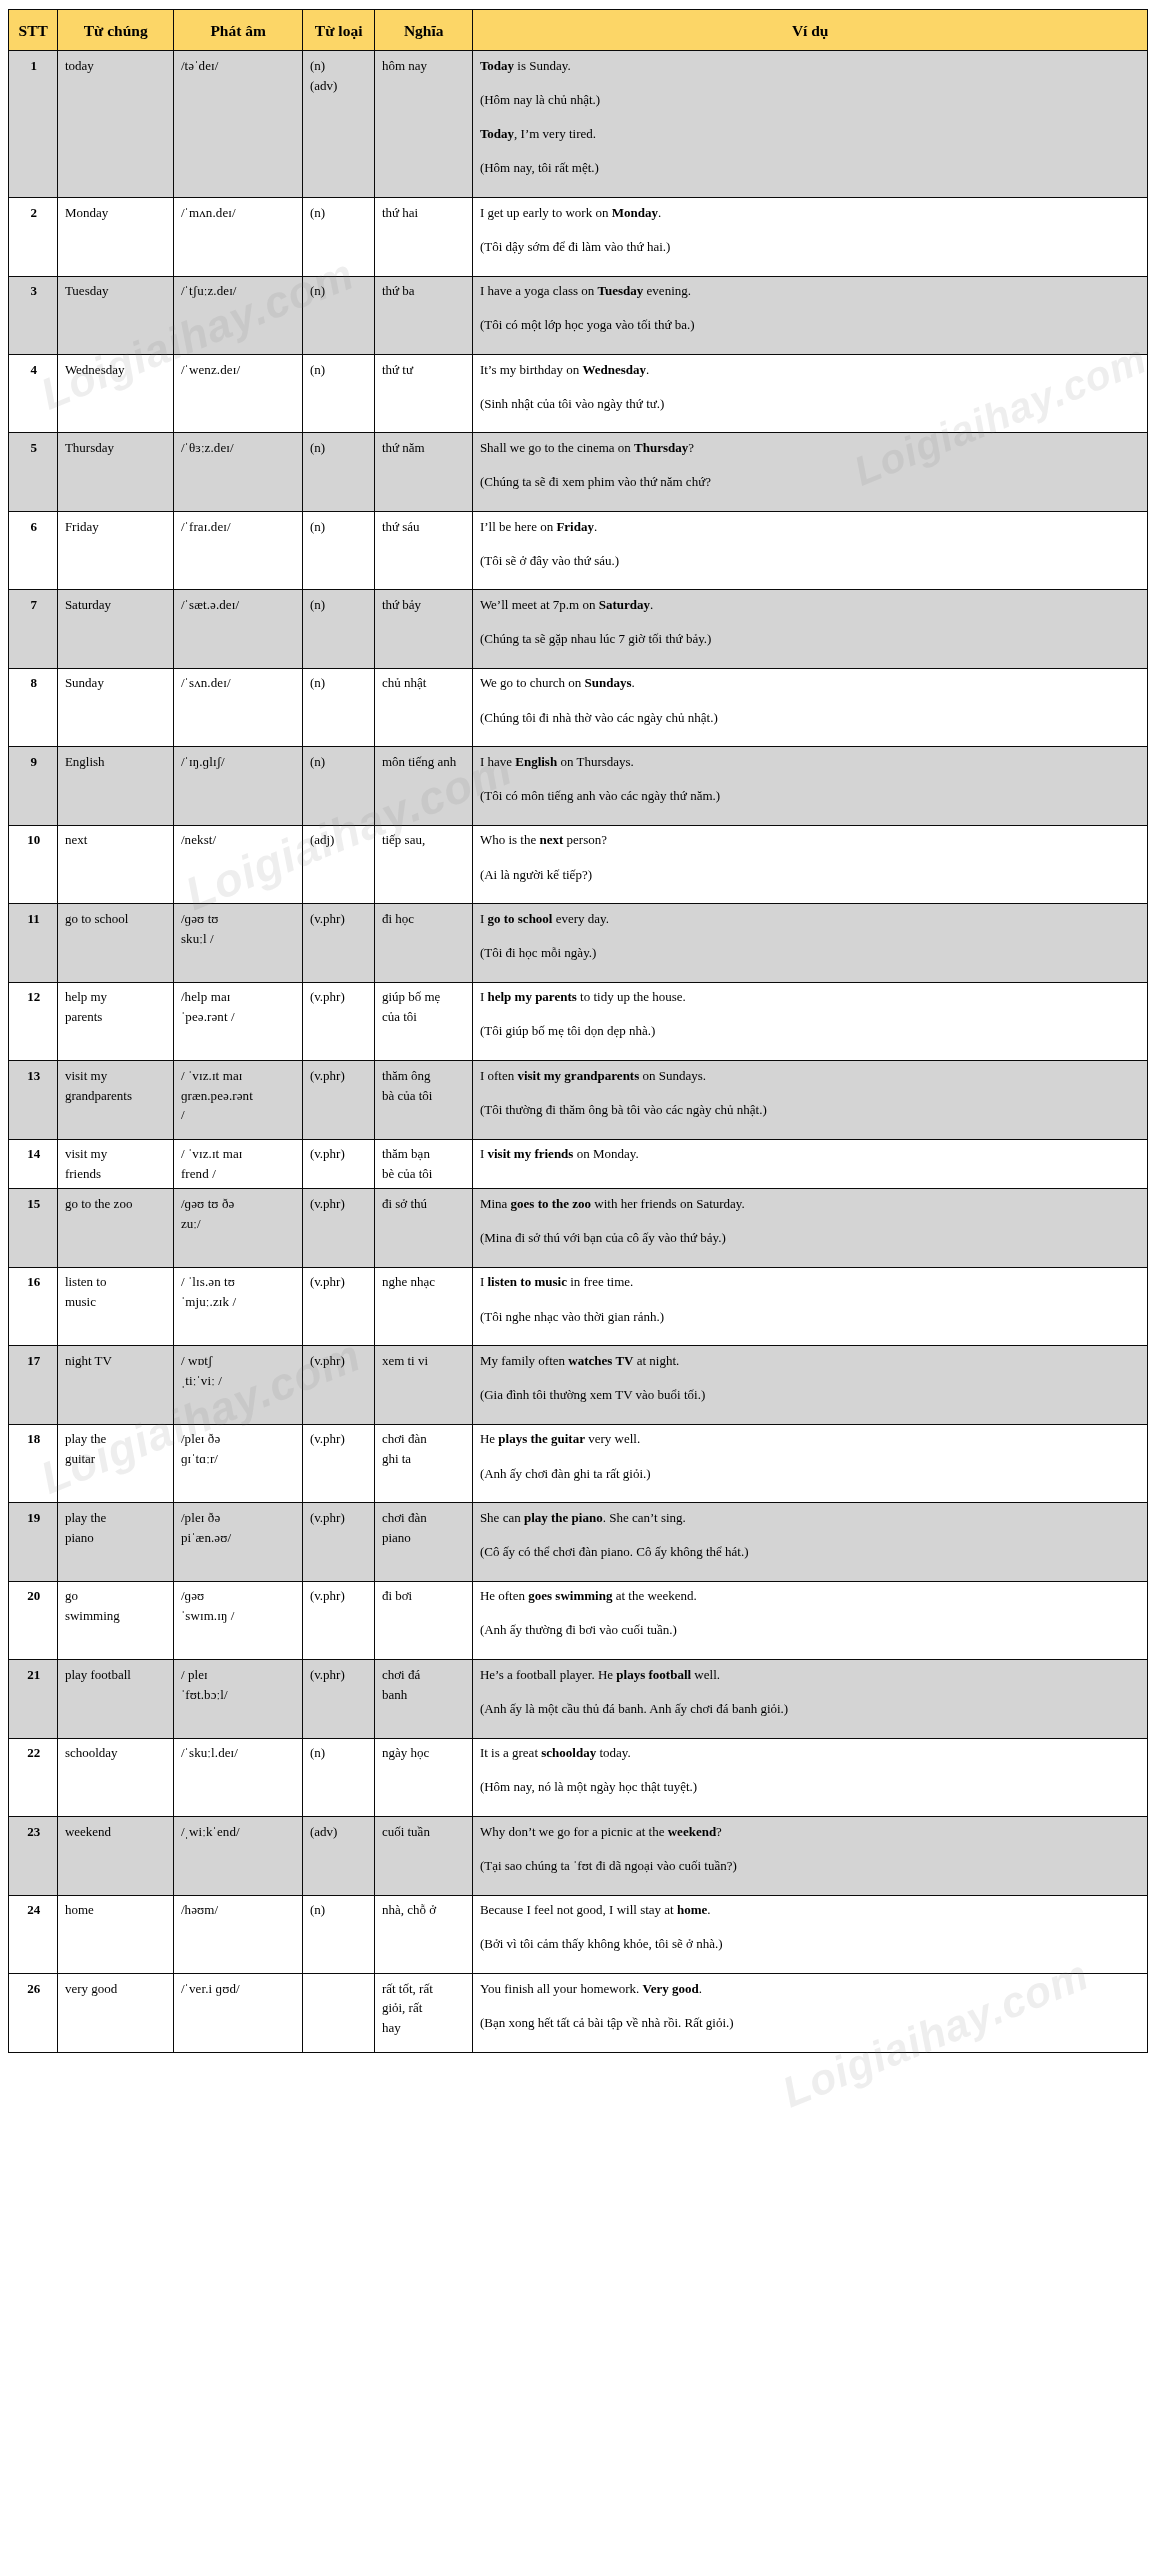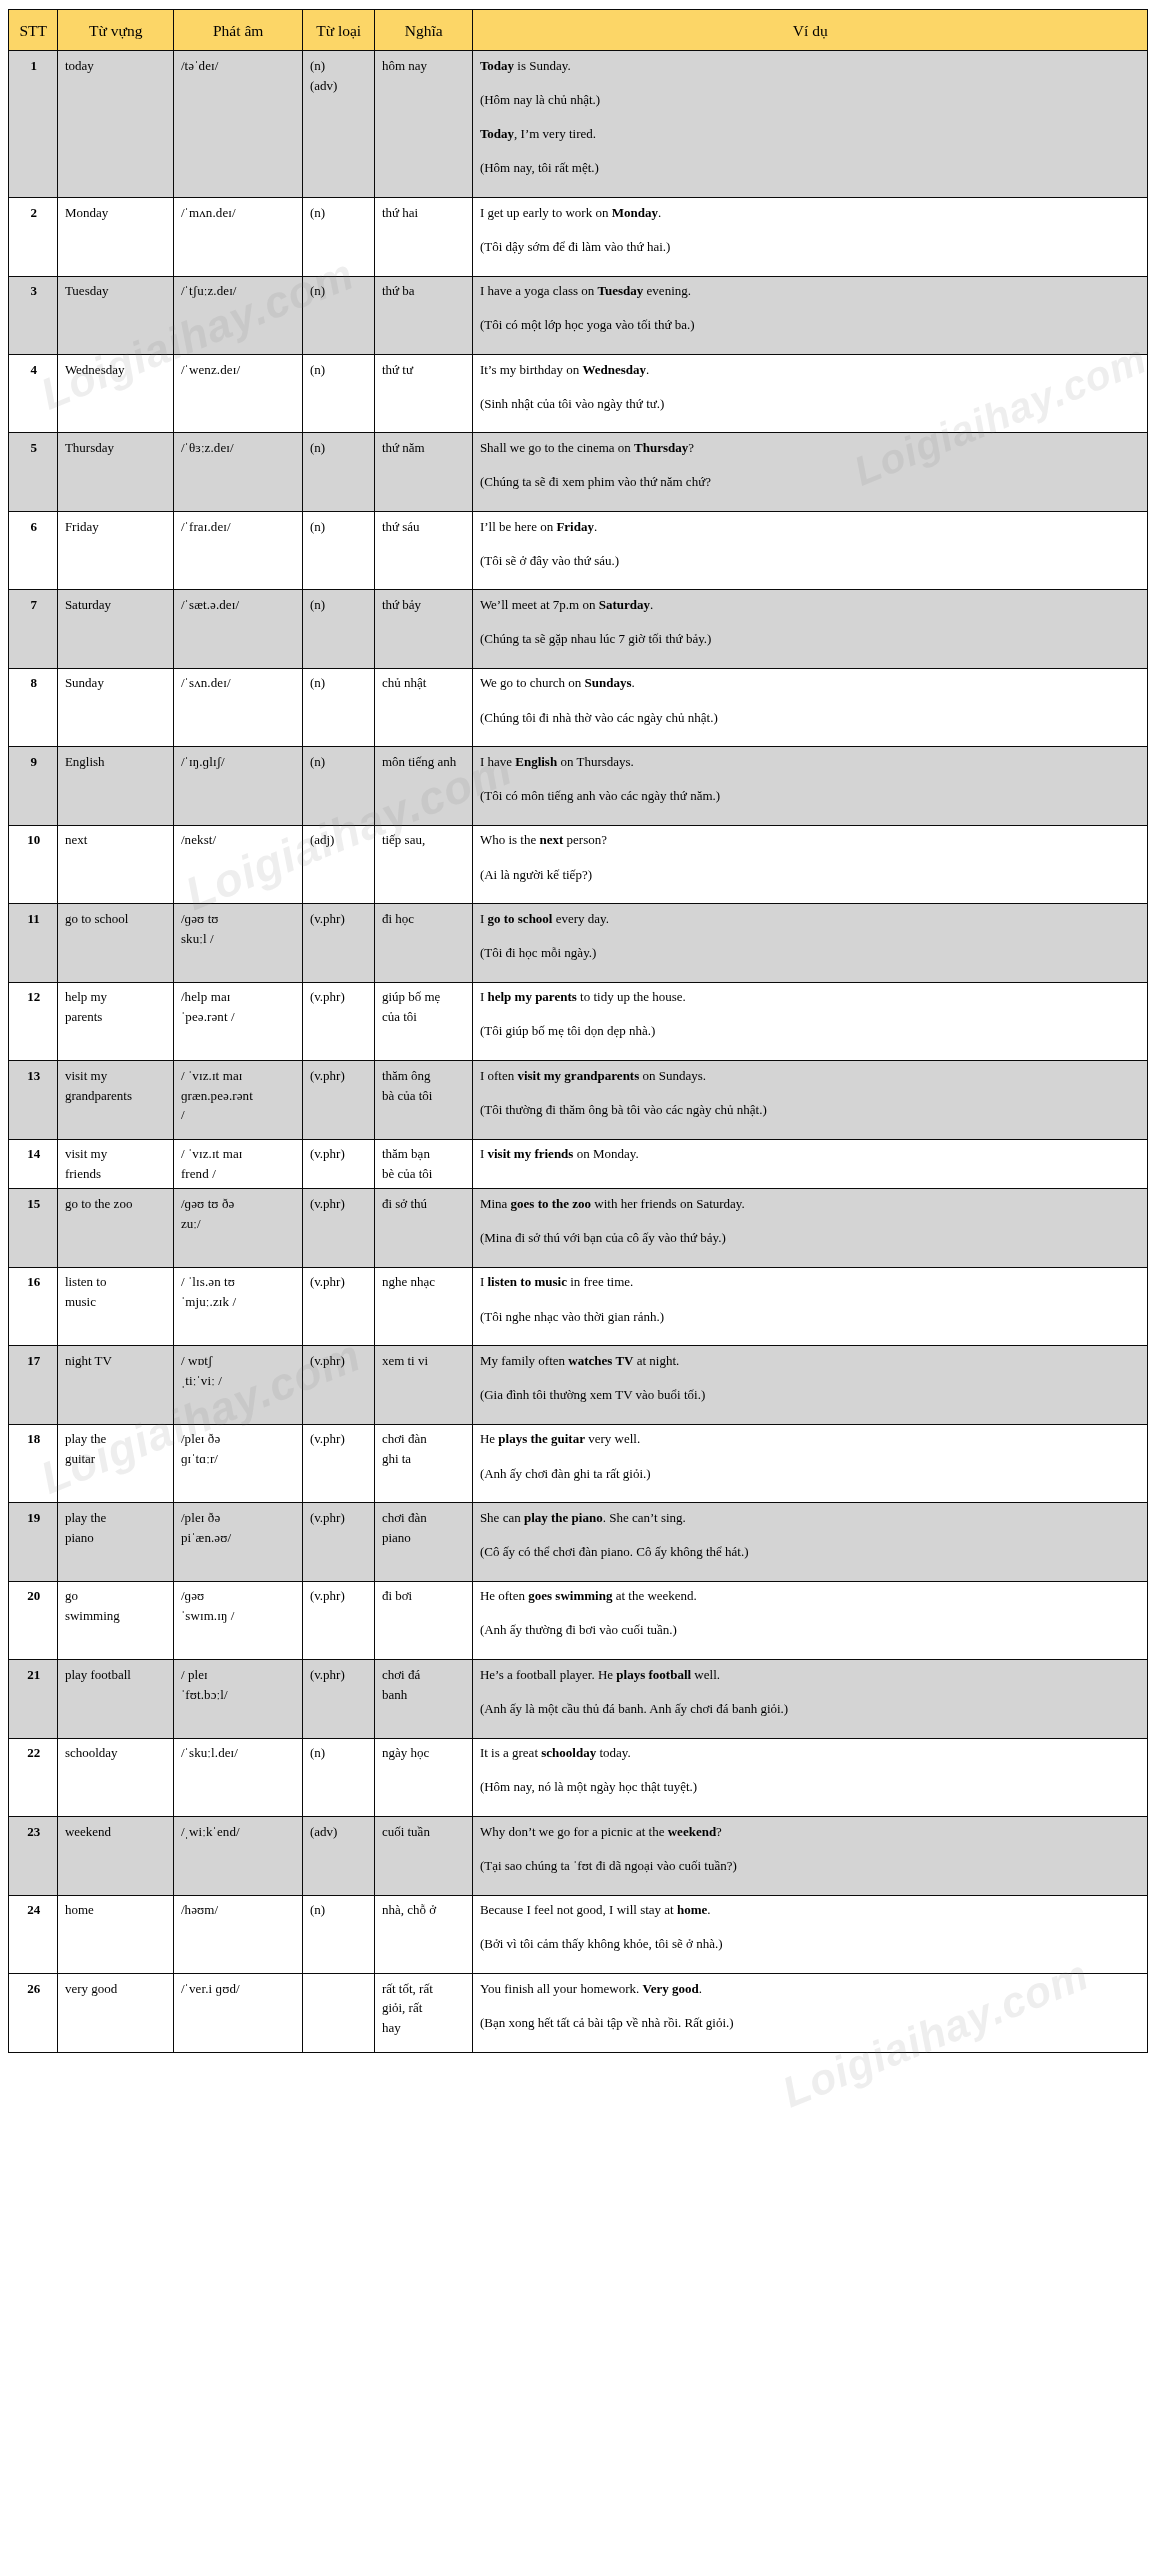--- a/index.html
+++ b/index.html
@@ -30,21 +30,21 @@
   table.vocab th, table.vocab td {
     border:1px solid #0a0a0a;
     vertical-align:top;
     padding:4.6px 5.7px 4.6px 6.7px;
     font-size:13px;
     line-height:1.52;
   }
   table.vocab thead th {
     background:#fcd667;
     text-align:center;
-    font-weight:normal;
+    font-weight:bold;
     font-size:15.5px;
     vertical-align:middle;
     height:41px;
     padding:3.1px 4.1px;
   }
   td.stt { text-align:center; font-weight:bold; font-size:13.4px; }
   td.ipa { letter-spacing:0.1px; }
   tr.shade td { background:#d4d4d4; }
   tr.plain td { background:#ffffff; }
 
@@ -71,21 +71,21 @@
       <col class="c-stt">
         <col class="c-word">
         <col class="c-ipa">
       <col class="c-type">
         <col class="c-mean">
         <col class="c-ex">
     </colgroup>
     <thead>
       <tr>
         <th>STT</th>
-        <th>Từ vựng</th>
+        <th>Từ chúng</th>
         <th>Phát âm</th>
         <th>Từ loại</th>
         <th>Nghĩa</th>
         <th>Ví dụ</th>
       </tr>
     </thead>
     <tbody id="vocab-body">
         <tr class="shade">
           <td class="stt">1</td>
           <td class="word">

